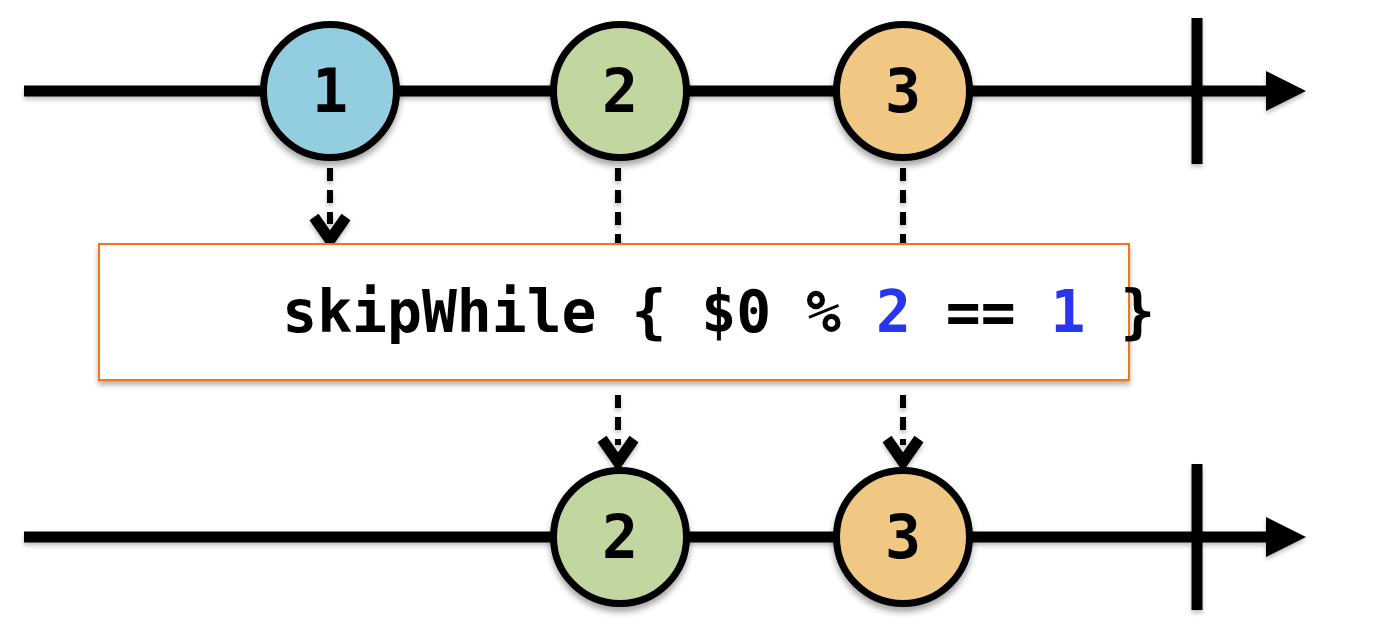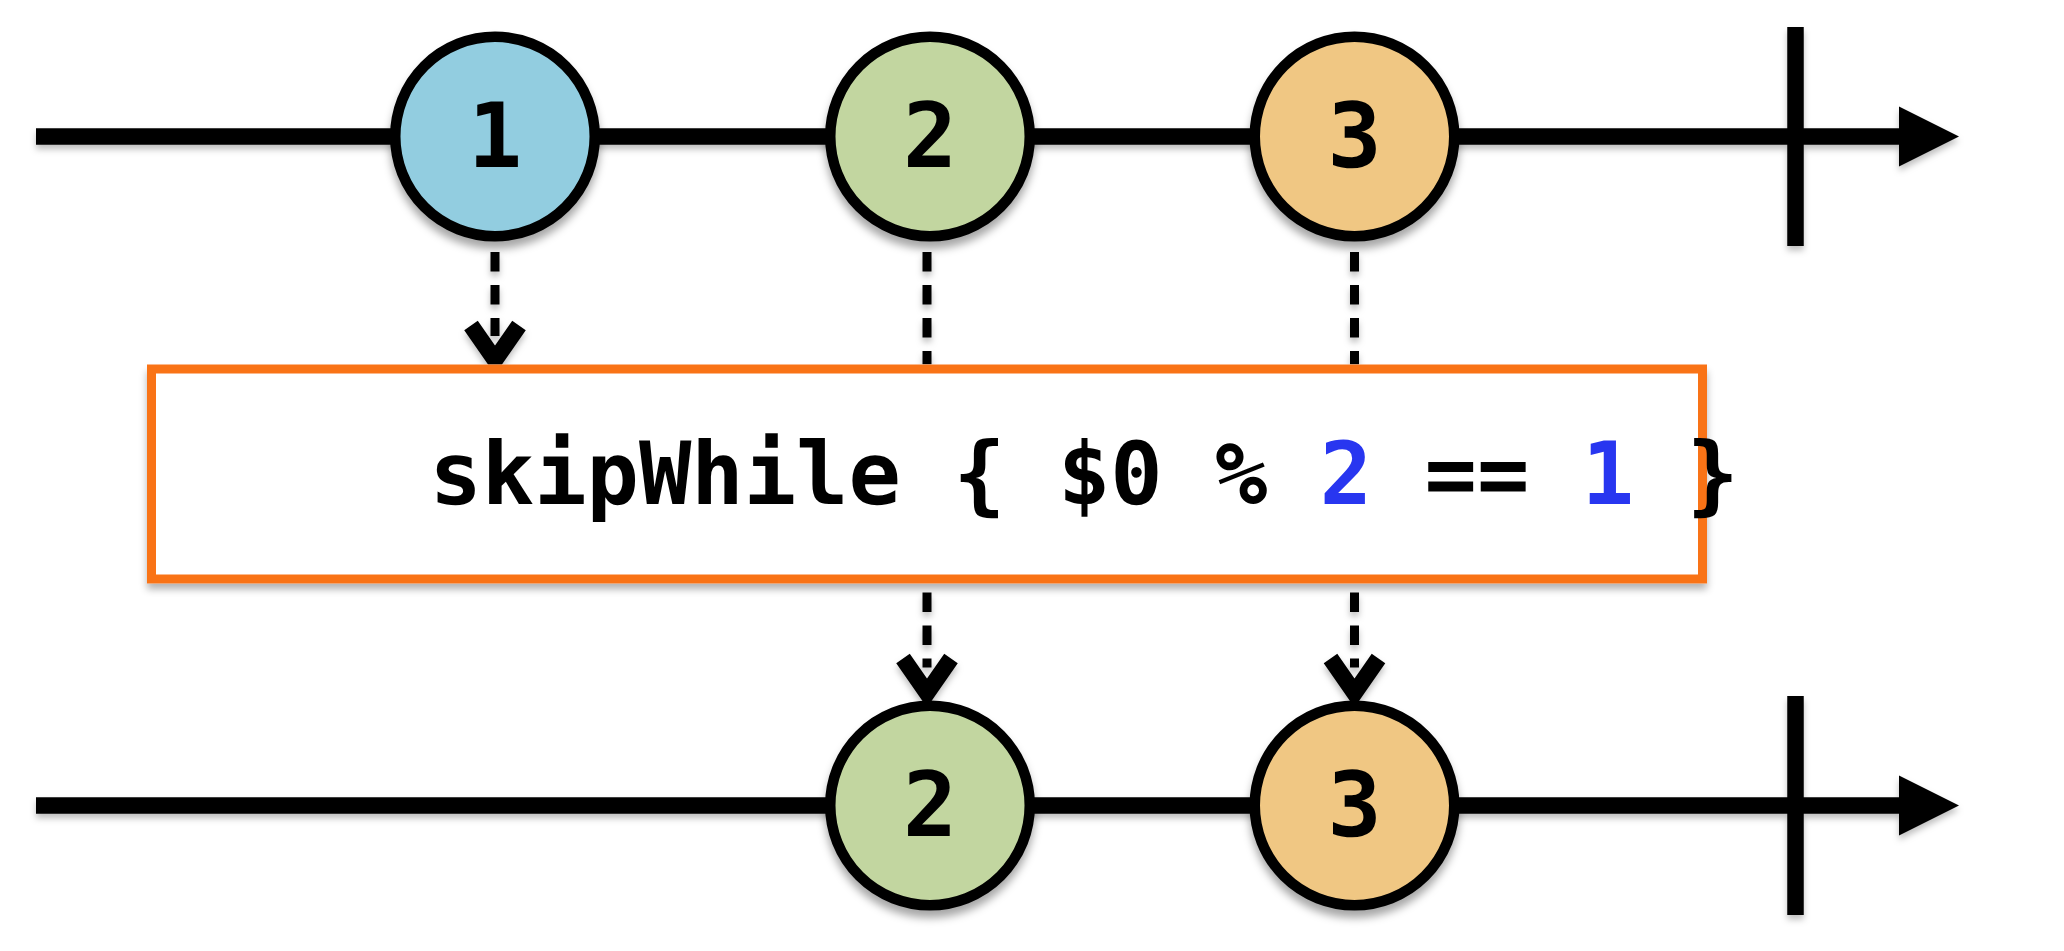--- a/index.html
+++ b/index.html
@@ -34,21 +34,21 @@
     color: #000;
     line-height: 1;
   }
   .operator-box {
     position: absolute;
     left: 98px;
     top: 243px;
     width: 1028px;
     height: 134px;
     background: #ffffff;
-    border: 6px solid #f97316;
+    border: 2px solid #f97316;
     display: flex;
     align-items: center;
     justify-content: center;
     box-shadow: 0 4px 5px rgba(0,0,0,0.3);
   }
   .operator-code {
     font-size: 58px;
     font-weight: bold;
     white-space: pre;
     letter-spacing: 0px;

